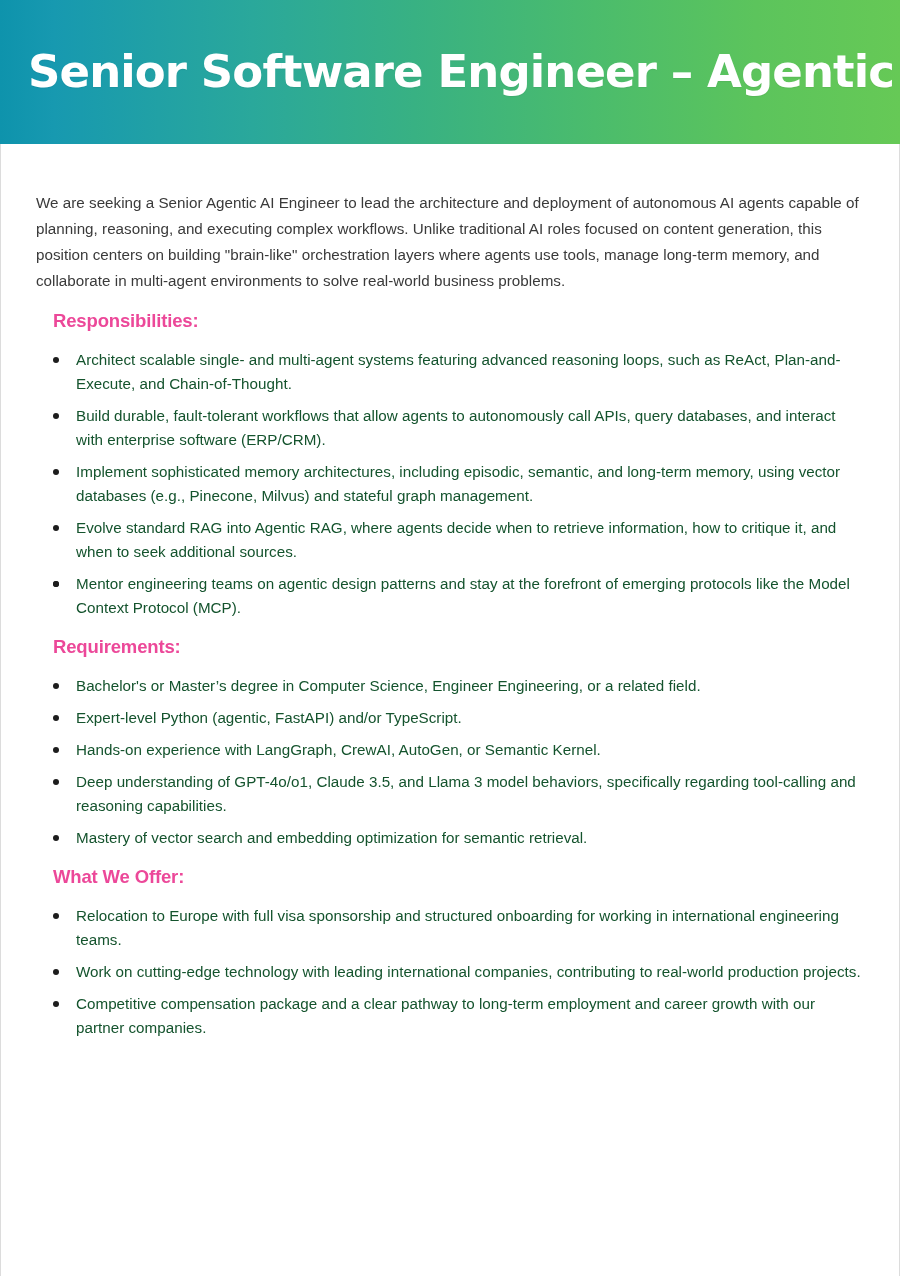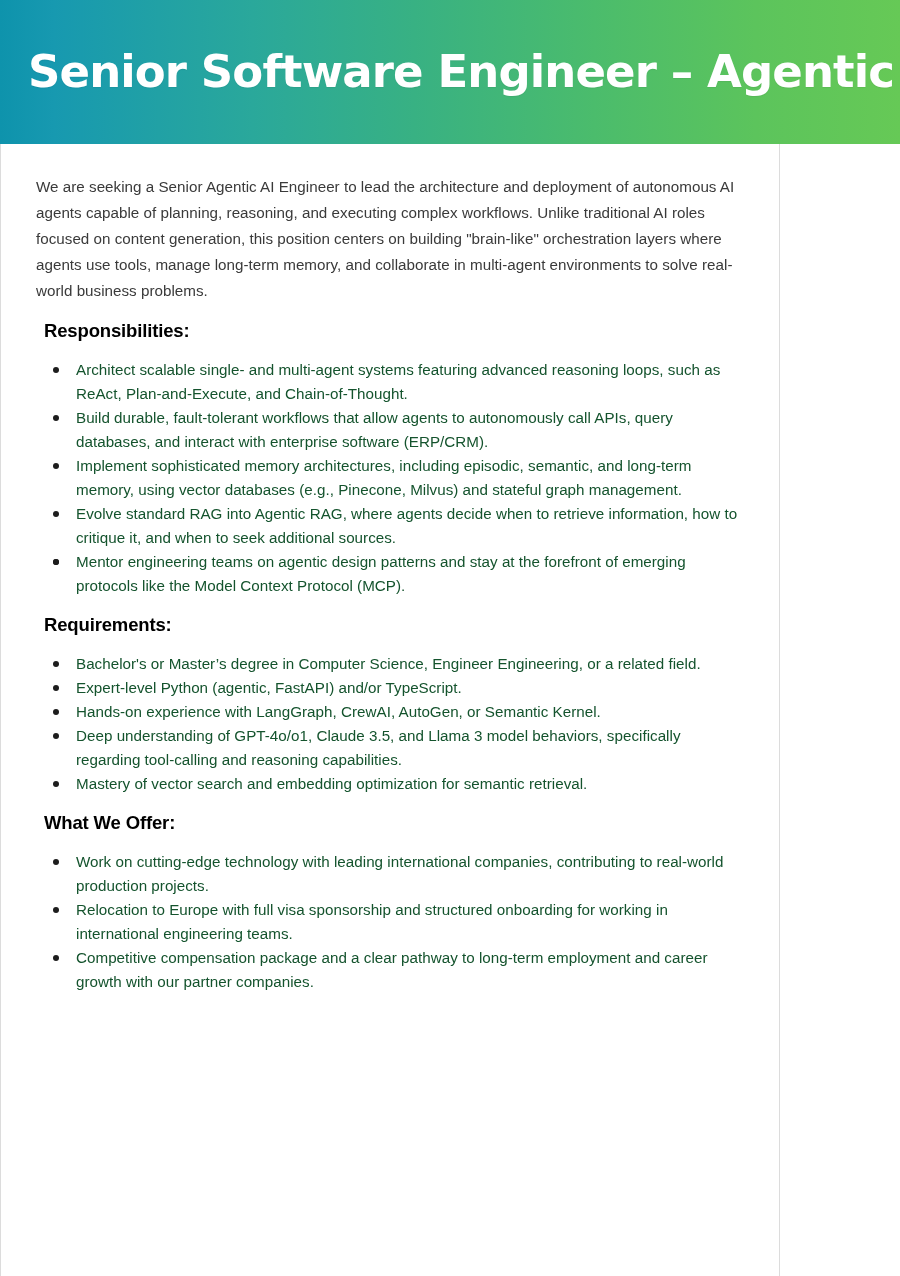--- a/index.html
+++ b/index.html
@@ -49,65 +49,65 @@
     letter-spacing: -0.9px;
     line-height: 1.05;
     padding-left: 28px;
     white-space: nowrap;
     text-shadow: 0 1px 1px rgba(0,0,0,0.06);
   }
 
   
   .sheet {
     position: relative;
-    width: 780px;
+    width: 900px;
     min-height: 1132px;
     background: #ffffff;
     border-left: 1px solid #dcdcdc;
     border-right: 1px solid #dcdcdc;
-    padding: 30px 36px 40px 35px;
+    padding: 46px 36px 40px 35px;
   }
 
   .intro {
     color: #3a3a3a;
     font-size: 15.2px;
     line-height: 26px;
     letter-spacing: 0.02px;
     max-width: 830px;
     margin-bottom: 6px;
   }
 
   .section { margin-top: 16px; }
 
   .section-heading {
-    color: #000000;
+    color: #ec4899;
     font-size: 18.5px;
     font-weight: 700;
     letter-spacing: -0.15px;
-    margin: 12px 0 16px 8px;
+    margin: 12px 0 16px 17px;
   }
 
   ul.bullets {
     list-style: none;
     margin: 0 0 6px 0;
     padding: 0;
   }
 
   ul.bullets li {
     position: relative;
     color: #14532d;
     font-size: 15.2px;
     line-height: 24px;
     letter-spacing: 0.02px;
     padding-left: 40px;
     margin-bottom: 0px;
     max-width: 870px;
   }
 
-  ul.bullets li + li { margin-top: 0px; }
+  ul.bullets li + li { margin-top: 8px; }
 
   ul.bullets li .bullet-dot {
     position: absolute;
     left: 17px;
     top: 9px;
     width: 6px;
     height: 6px;
     border-radius: 50%;
     background: #1d1d1d;
   }
@@ -184,25 +184,25 @@
           <span>Mastery of vector search and embedding optimization for semantic retrieval.</span>
         </li>
       </ul>
     </div>
 
     <div class="section">
       <h2 class="section-heading">What We Offer:</h2>
       <ul class="bullets offer-list">
         <li>
           <span class="bullet-dot"></span>
+          <span>Relocation to Europe with full visa sponsorship and structured onboarding for working in international engineering teams.</span>
+        </li>
+        <li>
+          <span class="bullet-dot"></span>
           <span>Work on cutting-edge technology with leading international companies, contributing to real-world production projects.</span>
-        </li>
-        <li>
-          <span class="bullet-dot"></span>
-          <span>Relocation to Europe with full visa sponsorship and structured onboarding for working in international engineering teams.</span>
         </li>
         <li>
           <span class="bullet-dot"></span>
           <span>Competitive compensation package and a clear pathway to long-term employment and career growth with our partner companies.</span>
         </li>
       </ul>
     </div>
 
   </div>
 </div>

